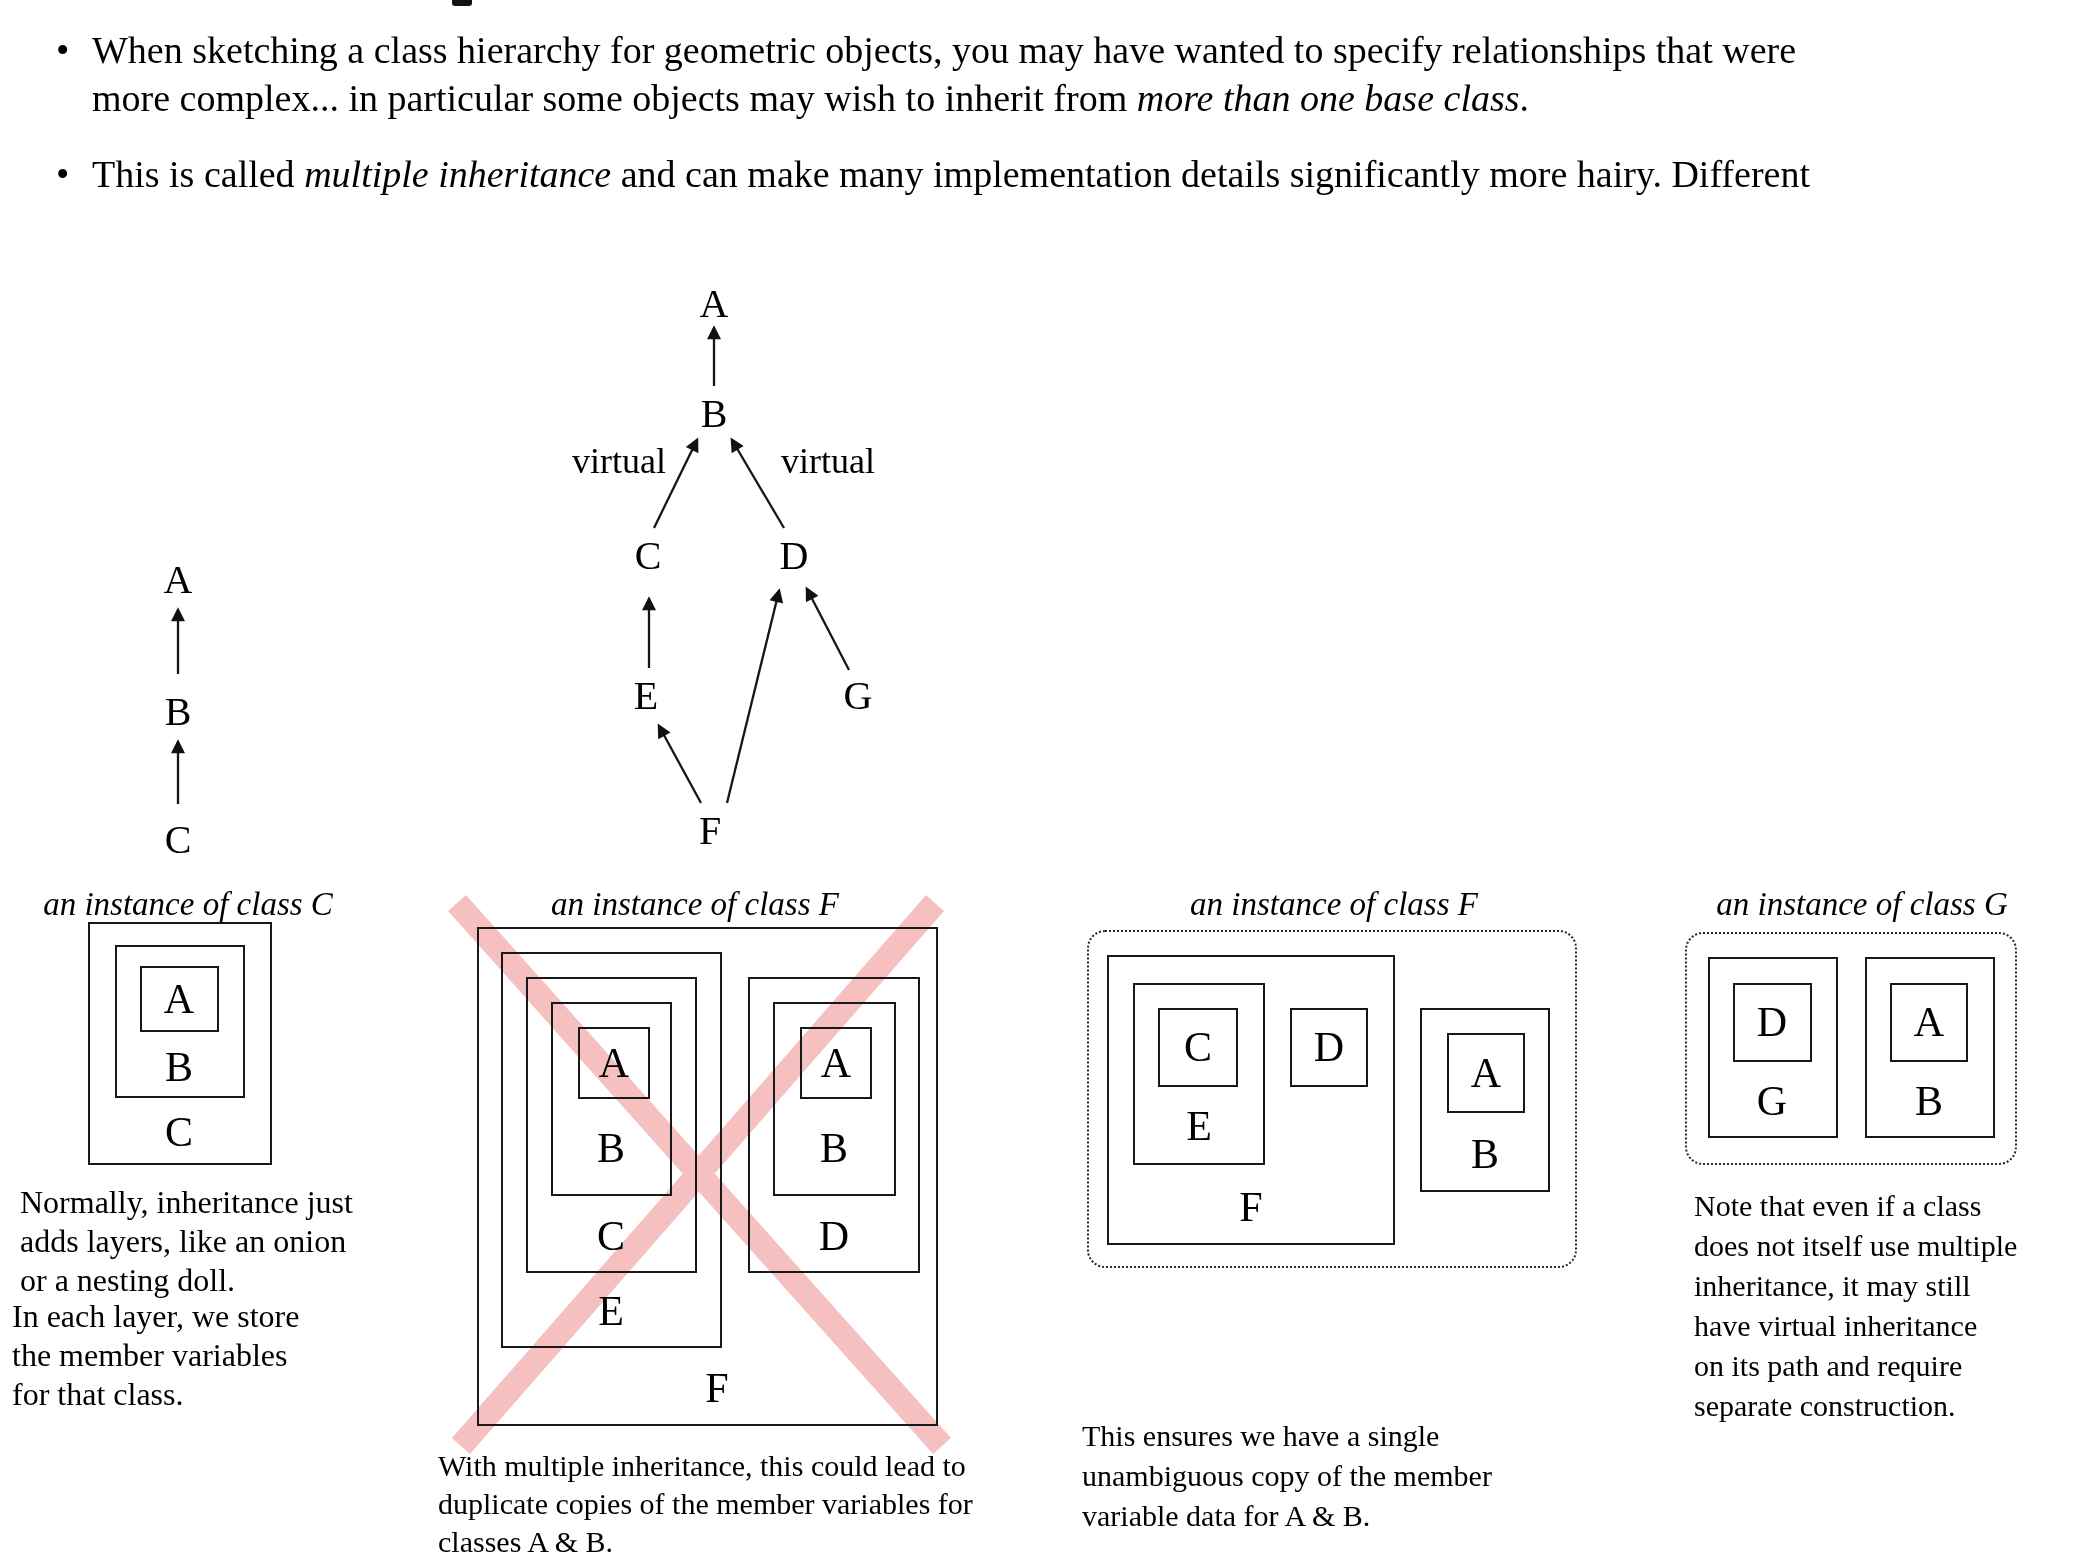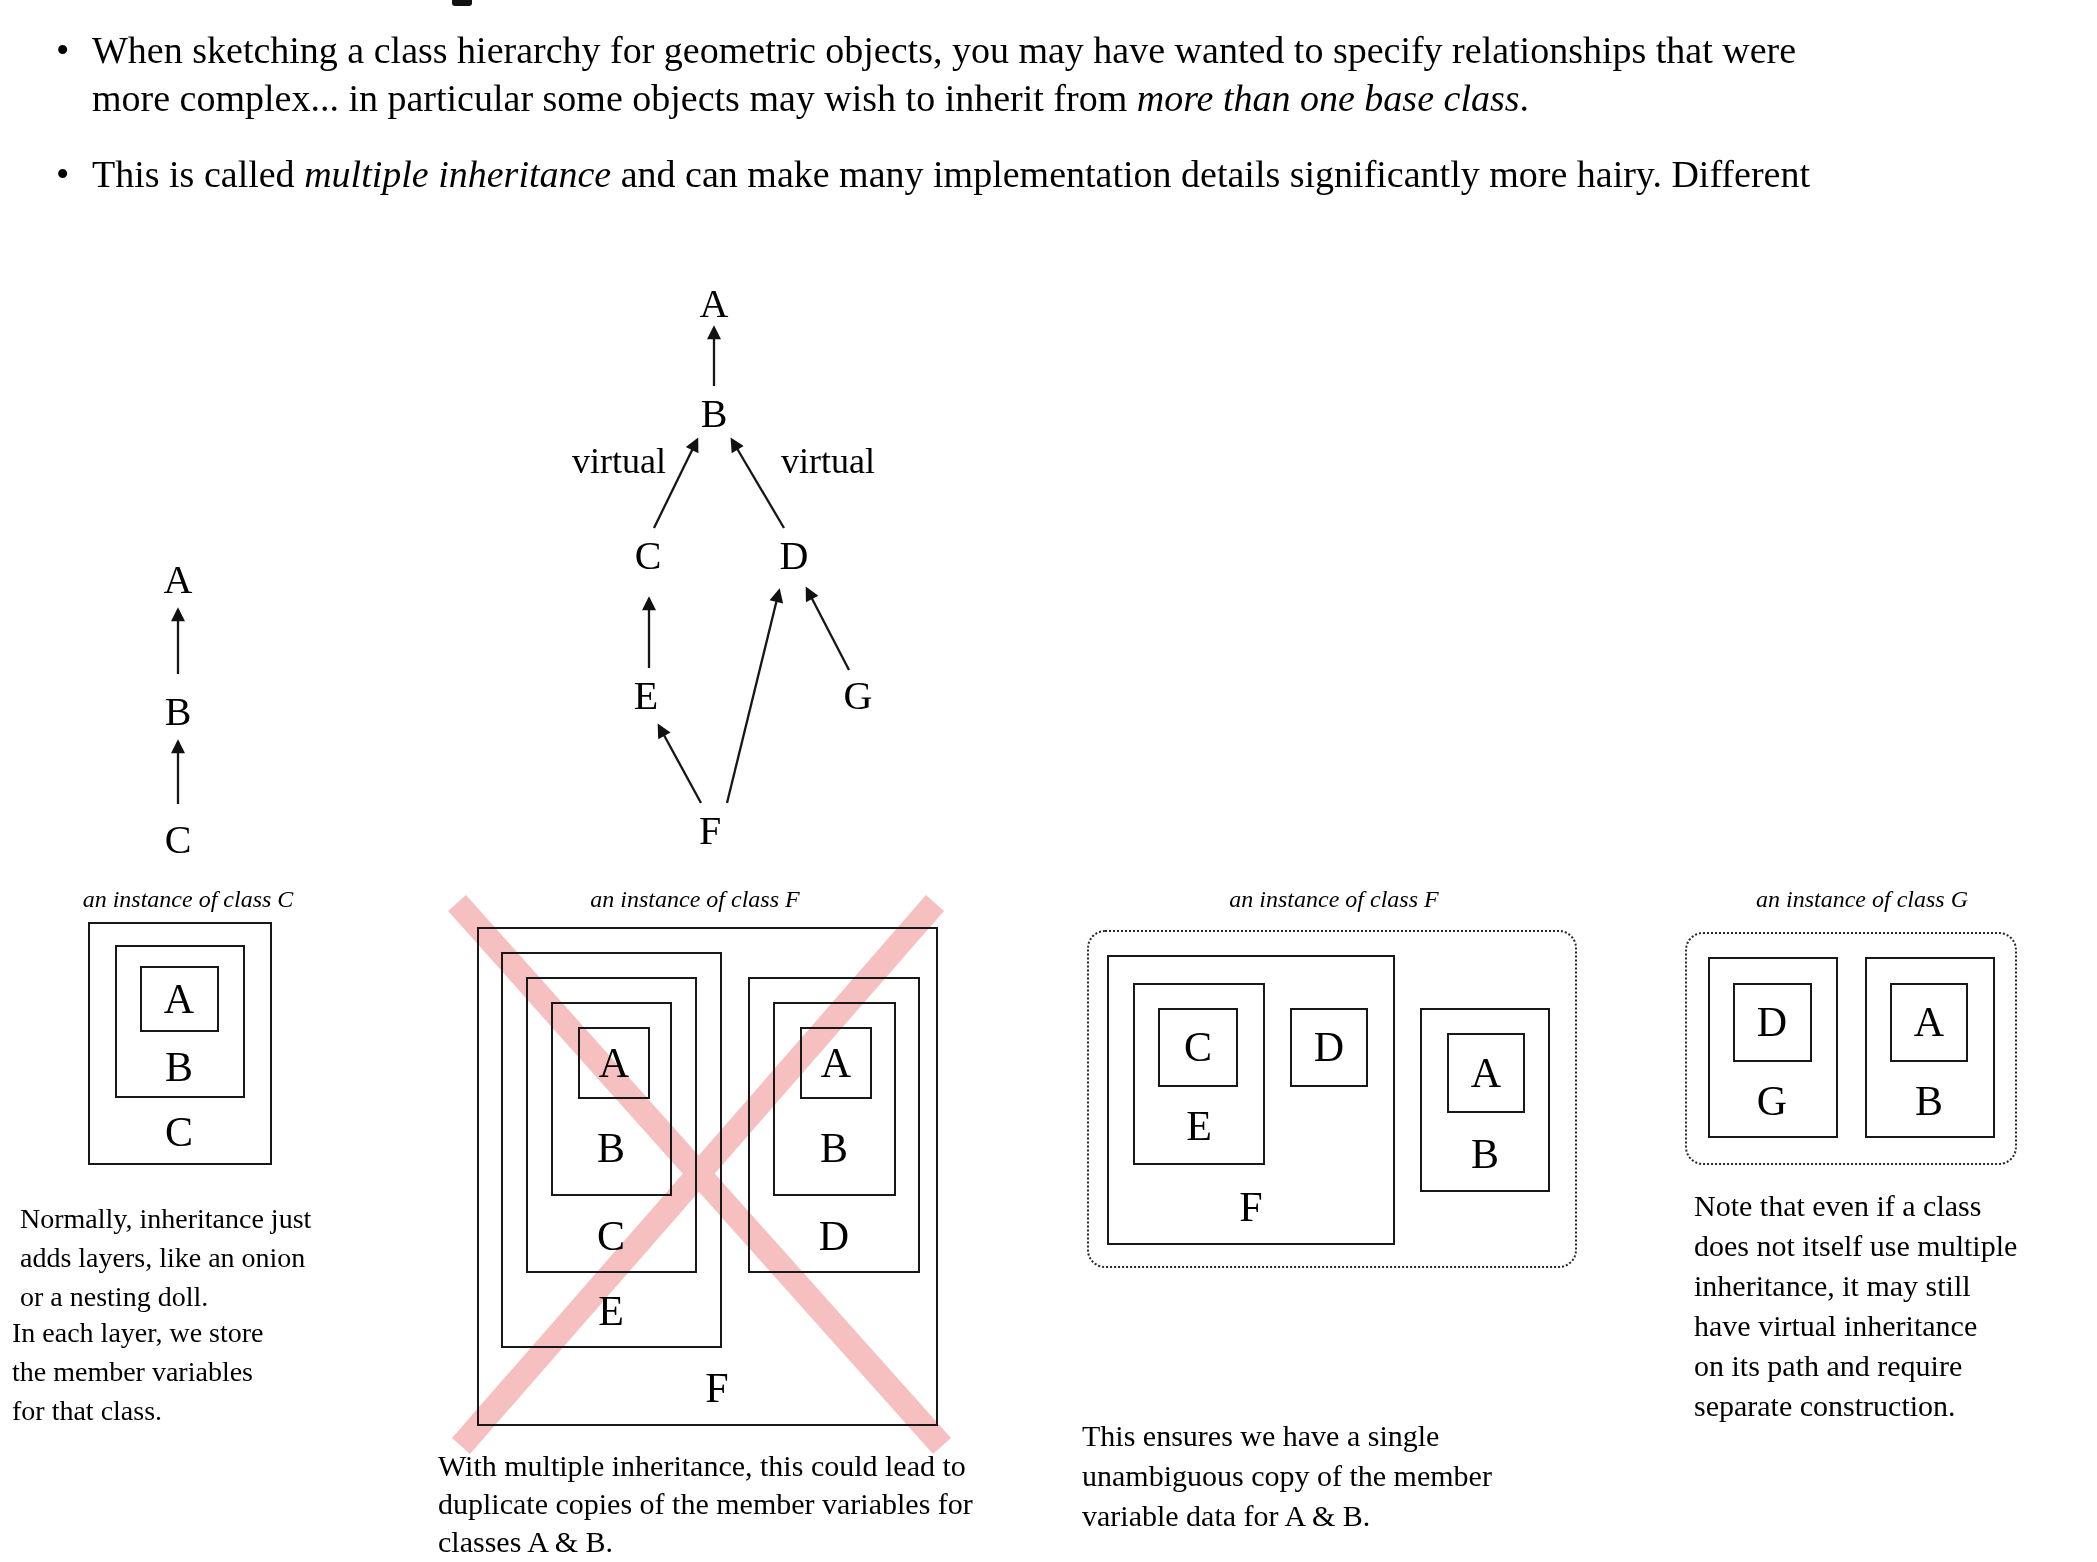--- a/index.html
+++ b/index.html
@@ -7,23 +7,23 @@
         font-family:"Liberation Serif",serif;color:#000;}
   .frag{position:absolute;background:#121212;}
   .bullet-row{position:absolute;display:flex;}
   .bullet-dot{font-size:38px;line-height:48px;width:36px;flex:0 0 36px;}
   .bullet-text{font-size:38px;line-height:48px;width:1965px;}
   .tnode{position:absolute;transform:translate(-50%,-50%);font-size:40px;line-height:1;white-space:nowrap;}
   .virtual{position:absolute;transform:translate(-50%,-50%);font-size:36px;line-height:1;white-space:nowrap;text-align:center;}
   .box{position:absolute;border:2px solid #181818;background:transparent;box-sizing:border-box;}
   .dotted{position:absolute;border:2.5px dotted #2a2a2a;border-radius:18px;background:transparent;box-sizing:border-box;}
   .lbl{position:absolute;transform:translate(-50%,-50%);font-size:42px;line-height:1;white-space:nowrap;}
-  .cap{position:absolute;transform:translateX(-50%);font-style:italic;font-size:24px;line-height:1.1;white-space:nowrap;}
+  .cap{position:absolute;transform:translateX(-50%);font-style:italic;font-size:33px;line-height:1.1;white-space:nowrap;}
   .para{position:absolute;font-size:30px;line-height:40px;white-space:pre-line;}
-  .para.p1{font-size:28px;line-height:39px;margin-top:16px;}
+  .para.p1{font-size:32px;line-height:39px;}
   .para.p2{line-height:38px;}
   svg.overlay{position:absolute;pointer-events:none;}
 </style>
 </head>
 <body>
 
 <div id="page">
 
   <div class="frag" style="left:452px;top:0;width:20px;height:6px;border-radius:0 0 3px 3px;"></div>
 

